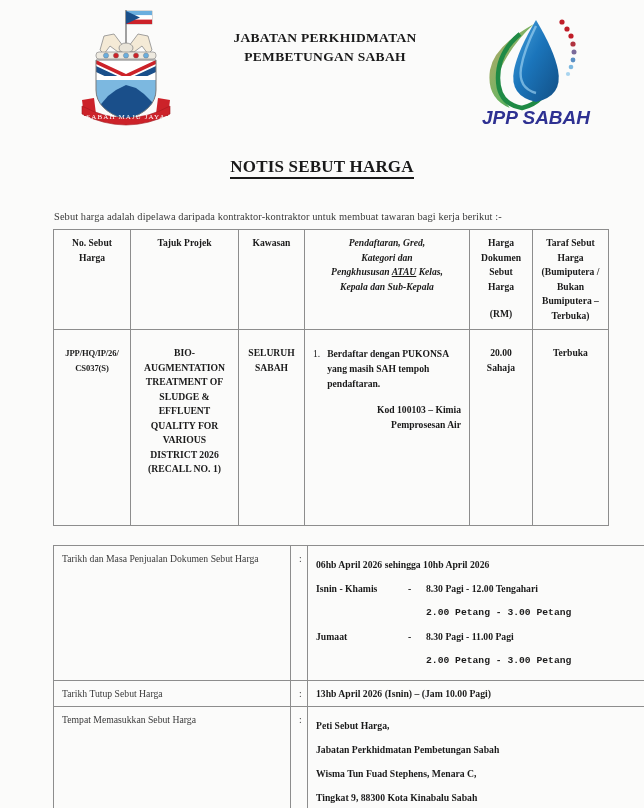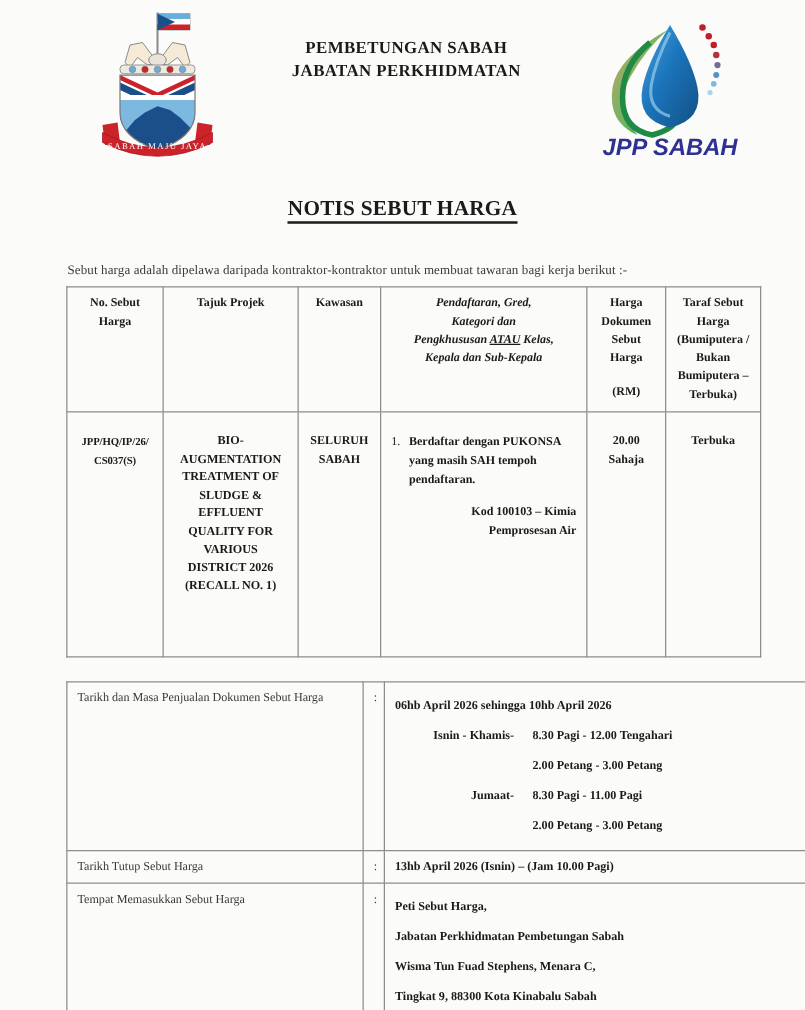--- a/index.html
+++ b/index.html
@@ -124,24 +124,24 @@
   #info-table td {
     border: 1px solid #8d8d8d;
     vertical-align: top;
     padding: 7px 8px;
   }
   .c-label { width: 237px; color: #3a3a3a; font-size: 9.7px; }
   .c-colon { width: 16px; text-align: center; color: #3a3a3a; }
   .c-value { font-weight: bold; }
   .v-line { line-height: 24px; }
   .sched { display: flex; line-height: 24px; }
-  .sched-day  { width: 92px; text-align: right; }
+  .sched-day  { width: 92px; }
   .sched-dash { width: 18px; }
   .sched-time { flex: 1; }
-  .sched-indent { padding-left: 110px; line-height: 24px; }
+  .sched-indent { padding-left: 110px; line-height: 24px; font-family: Liberation Mono, monospace; }
   .row-sale  td { height: 112px; }
   .row-place td { height: 112px; }
 </style>
 </head>
 <body>
 
 <div id="letterhead">
 
   <svg id="crest" viewBox="0 0 104 122">
 
@@ -185,22 +185,22 @@
     <path d="M22 54 L82 54 L82 84 Q82 104 52 114 Q22 104 22 84 Z" fill="none" stroke="#7a7a7a" stroke-width="1"></path>
 
     <path d="M8 94 L20 92 L22 108 L10 110 Z" fill="#cc2229"></path>
     <path d="M96 94 L84 92 L82 108 L94 110 Z" fill="#cc2229"></path>
     <path d="M10 104 Q52 126 94 104 Q52 120 10 104 Z" fill="#cc2229"></path>
     <path d="M8 100 Q52 124 96 100 L96 108 Q52 130 8 108 Z" fill="#cc2229" stroke="#a31a20" stroke-width="0.6"></path>
     <text x="52" y="113" font-family="Liberation Serif, serif" font-size="7" fill="#ffffff" text-anchor="middle" letter-spacing="1.1">SABAH MAJU JAYA</text>
   </svg>
 
   <div id="dept-title">
+    <div>JABATAN PERKHIDMATAN</div>
     <div>PEMBETUNGAN SABAH</div>
-    <div>JABATAN PERKHIDMATAN</div>
   </div>
 
   <svg id="jpp-logo" viewBox="0 0 116 118">
     <defs>
       <linearGradient id="dropGrad" x1="0" y1="0" x2="1" y2="1">
         <stop offset="0%" stop-color="#4aa3dc"></stop>
         <stop offset="45%" stop-color="#1b75bb"></stop>
         <stop offset="100%" stop-color="#124f85"></stop>
       </linearGradient>
       <linearGradient id="leafGrad" x1="0" y1="0" x2="1" y2="1">

